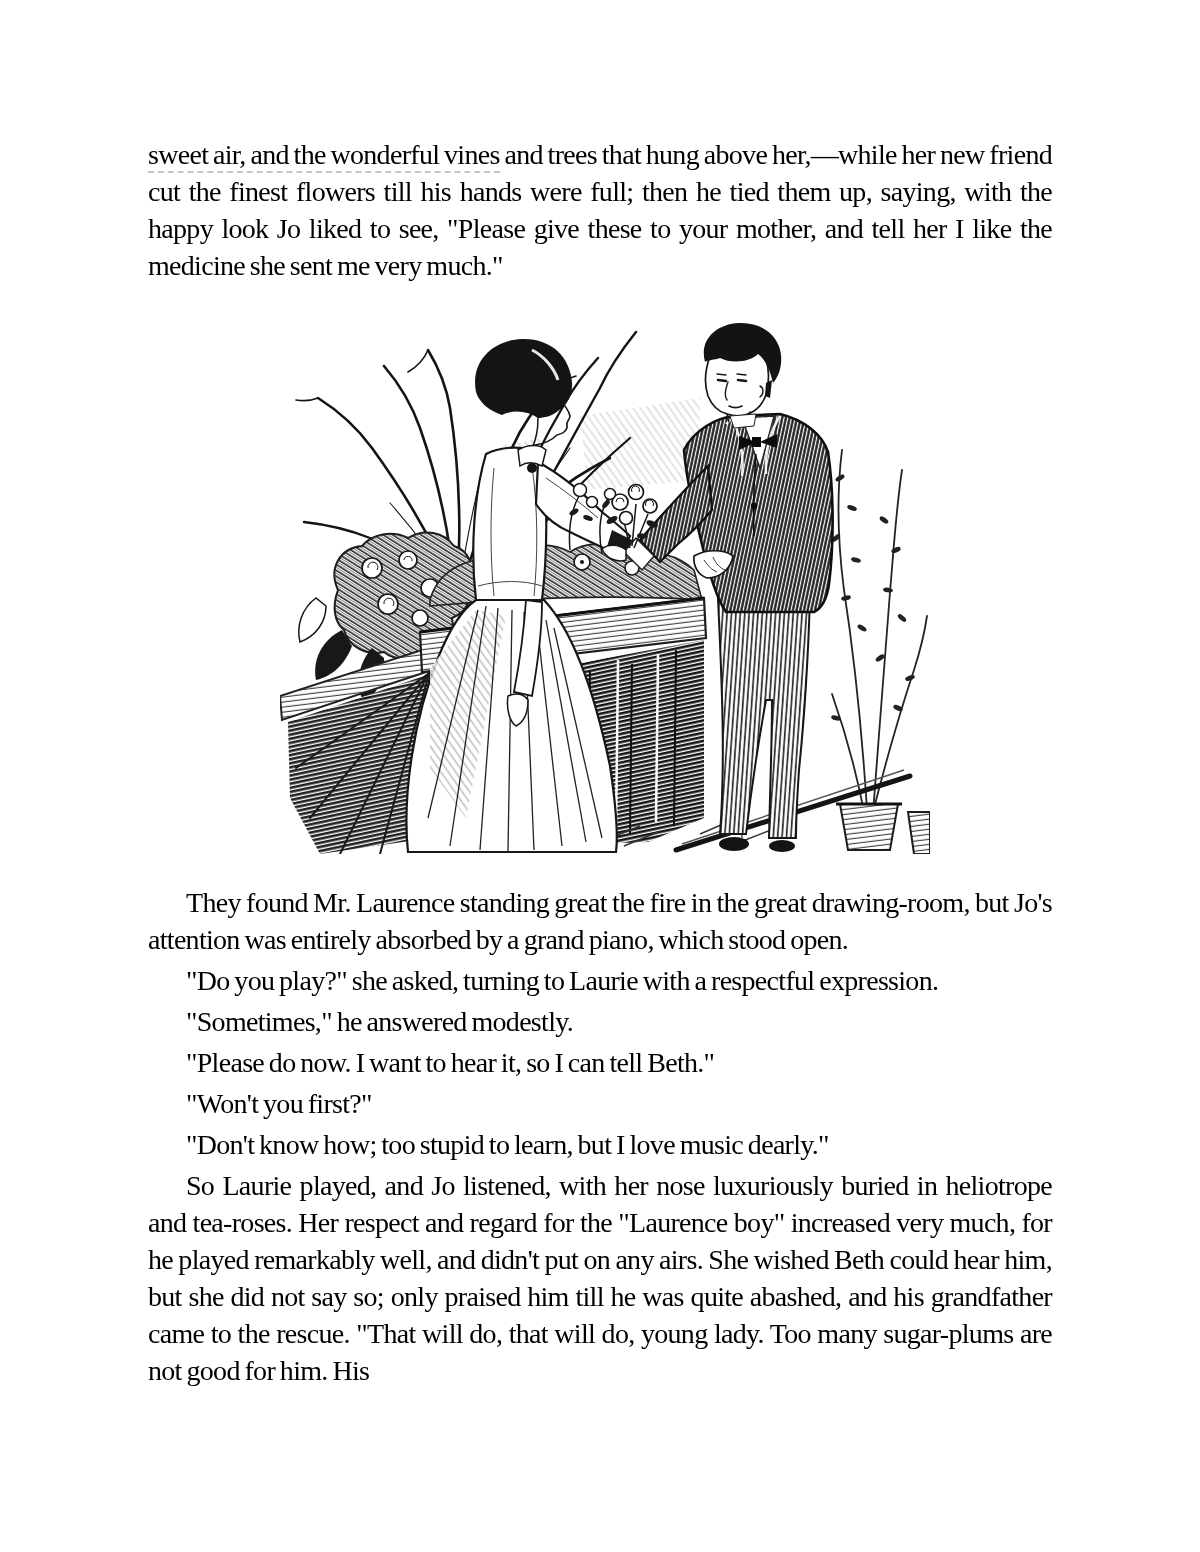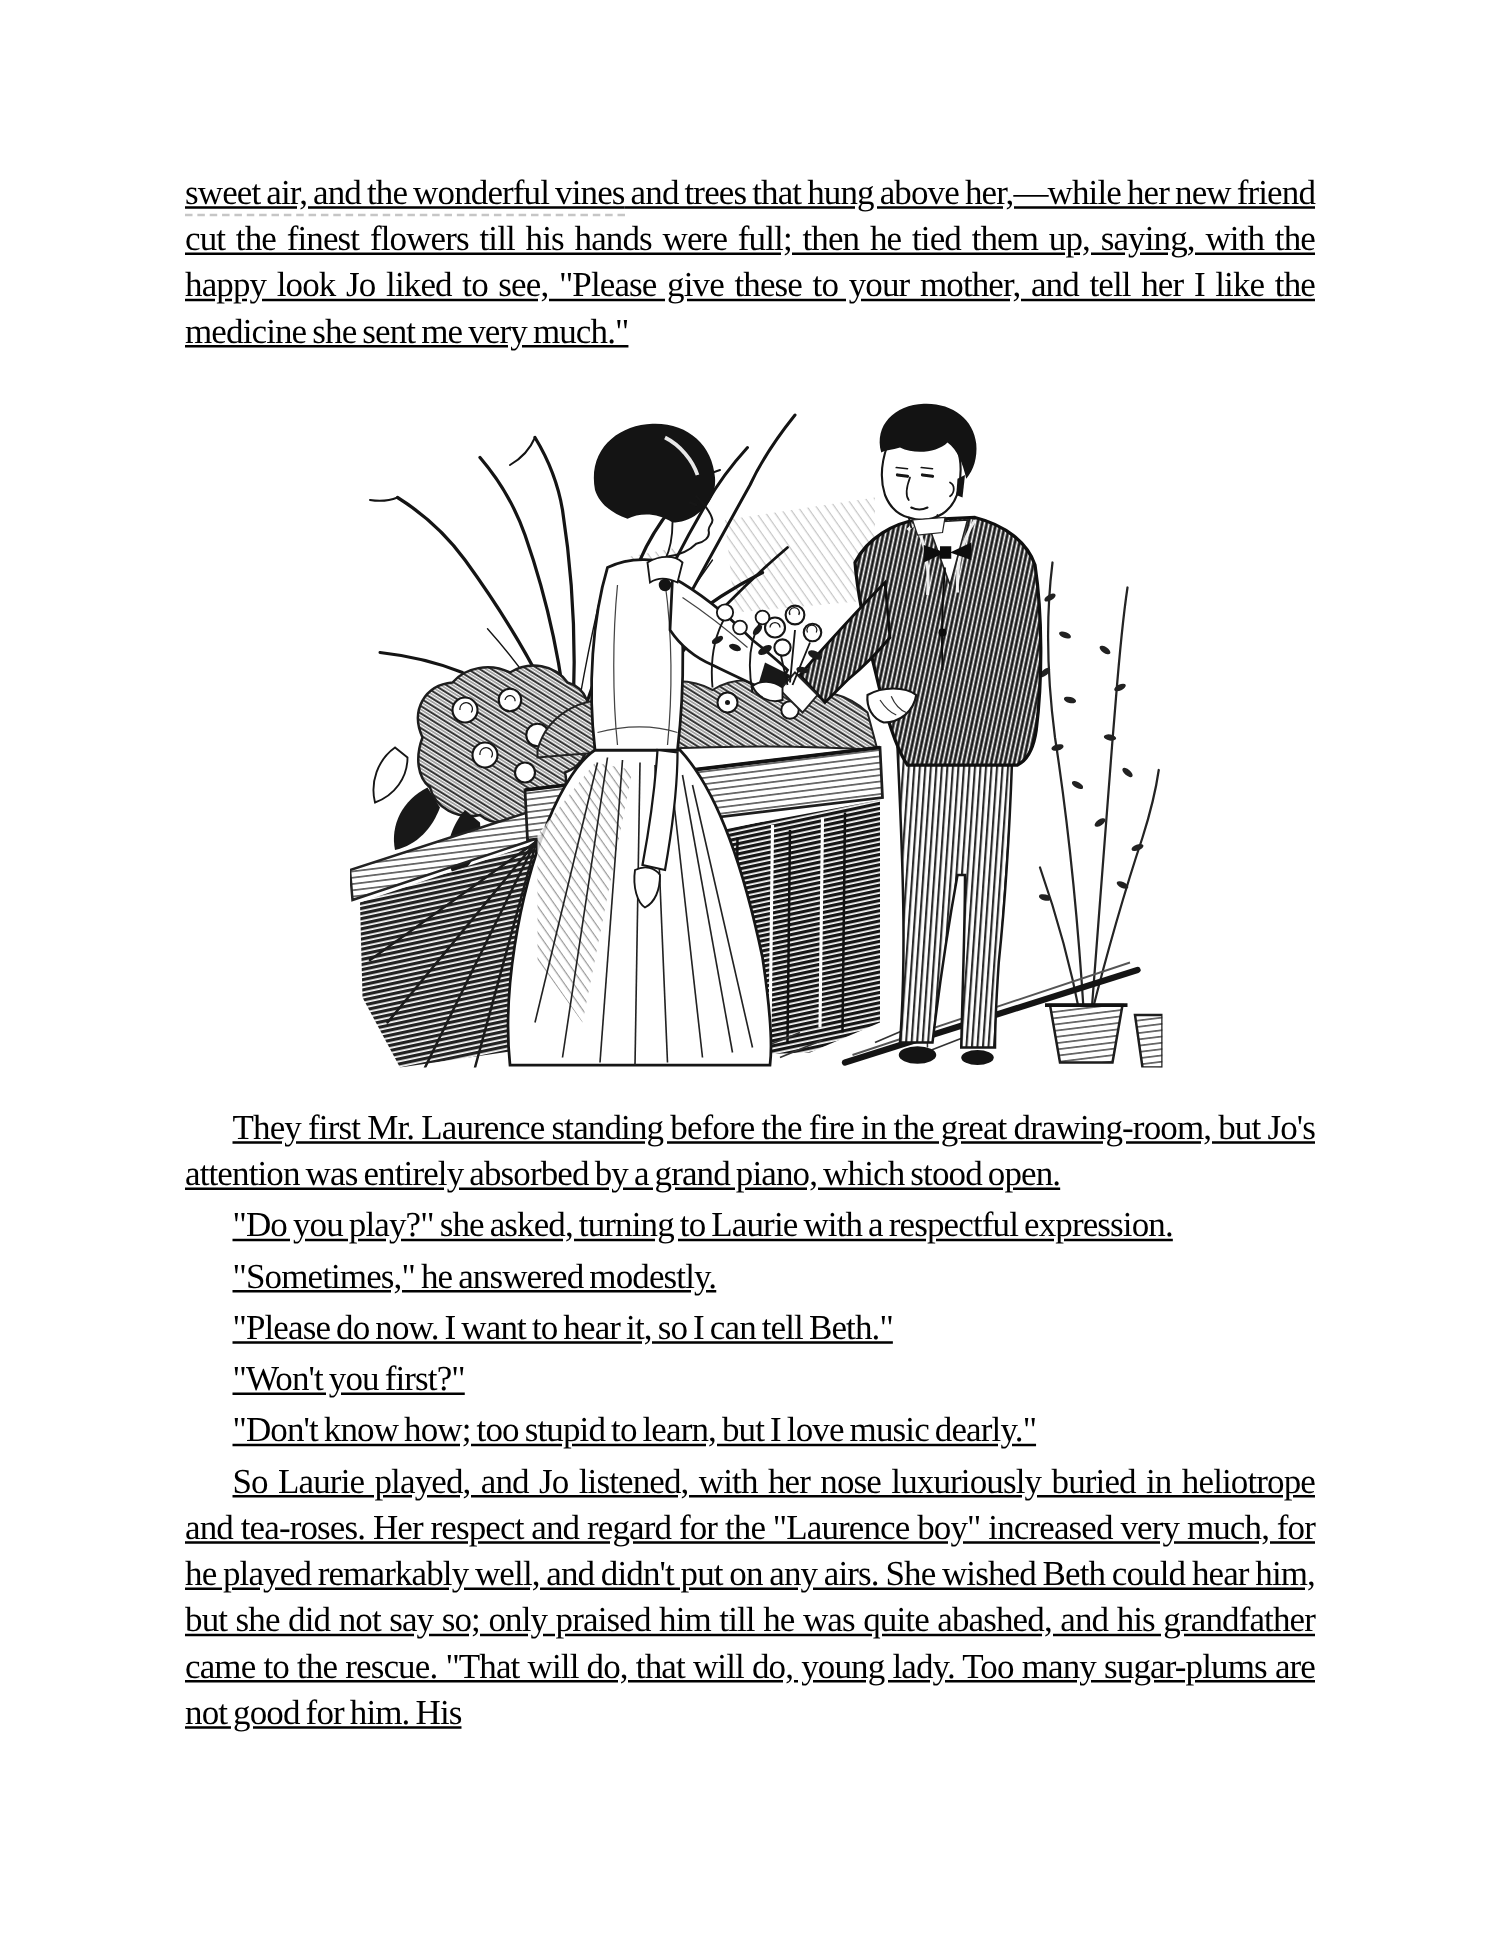--- a/index.html
+++ b/index.html
@@ -18,21 +18,20 @@
   .page {
     padding: 136px 148px 0 148px;
   }
   .page p {
     margin: 0 0 4px 0;
     font-size: 28px;
     line-height: 37px;
     text-align: justify;
     letter-spacing: -0.7px;
     word-spacing: -1.5px;
-    text-decoration: underline;
   }
   .page p.indent {
     text-indent: 38px;
   }
   .u-dashed {
     border-bottom: 2px dashed #c6c6c6;
     padding-bottom: 1px;
   }
   figure.illustration {
     margin: 14px 0 30px 132px;
@@ -274,21 +273,21 @@
         <circle cx="370" cy="208" r="7" fill="#ffffff" stroke="#161616" stroke-width="1.7"></circle>
         <circle cx="346" cy="220" r="6.5" fill="#ffffff" stroke="#161616" stroke-width="1.7"></circle>
         <circle cx="300" cy="192" r="6.5" fill="#ffffff" stroke="#161616" stroke-width="1.5"></circle>
         <circle cx="312" cy="204" r="5.5" fill="#ffffff" stroke="#161616" stroke-width="1.5"></circle>
         <circle cx="330" cy="196" r="5.5" fill="#ffffff" stroke="#161616" stroke-width="1.5"></circle>
         <path d="M336,204 a4,4 0 1 1 8,0 M352,194 a4,4 0 1 1 7,0 M366,208 a4,4 0 1 1 7,0" fill="none" stroke="#161616" stroke-width="1"></path>
       </g>
     </svg>
   </figure>
 
-  <p class="indent">They first Mr. Laurence standing before the fire in the great drawing-room, but Jo's attention was entirely absorbed by a grand piano, which stood open.</p>
+  <p class="indent">They found Mr. Laurence standing great the fire in the great drawing-room, but Jo's attention was entirely absorbed by a grand piano, which stood open.</p>
   <p class="indent">"Do you play?" she asked, turning to Laurie with a respectful expression.</p>
   <p class="indent">"Sometimes," he answered modestly.</p>
   <p class="indent">"Please do now. I want to hear it, so I can tell Beth."</p>
   <p class="indent">"Won't you first?"</p>
   <p class="indent">"Don't know how; too stupid to learn, but I love music dearly."</p>
   <p class="indent">So Laurie played, and Jo listened, with her nose luxuriously buried in heliotrope and tea-roses. Her respect and regard for the "Laurence boy" increased very much, for he played remarkably well, and didn't put on any airs. She wished Beth could hear him, but she did not say so; only praised him till he was quite abashed, and his grandfather came to the rescue. "That will do, that will do, young lady. Too many sugar-plums are not good for him. His</p>
 
 </div>
 
 </body></html>

